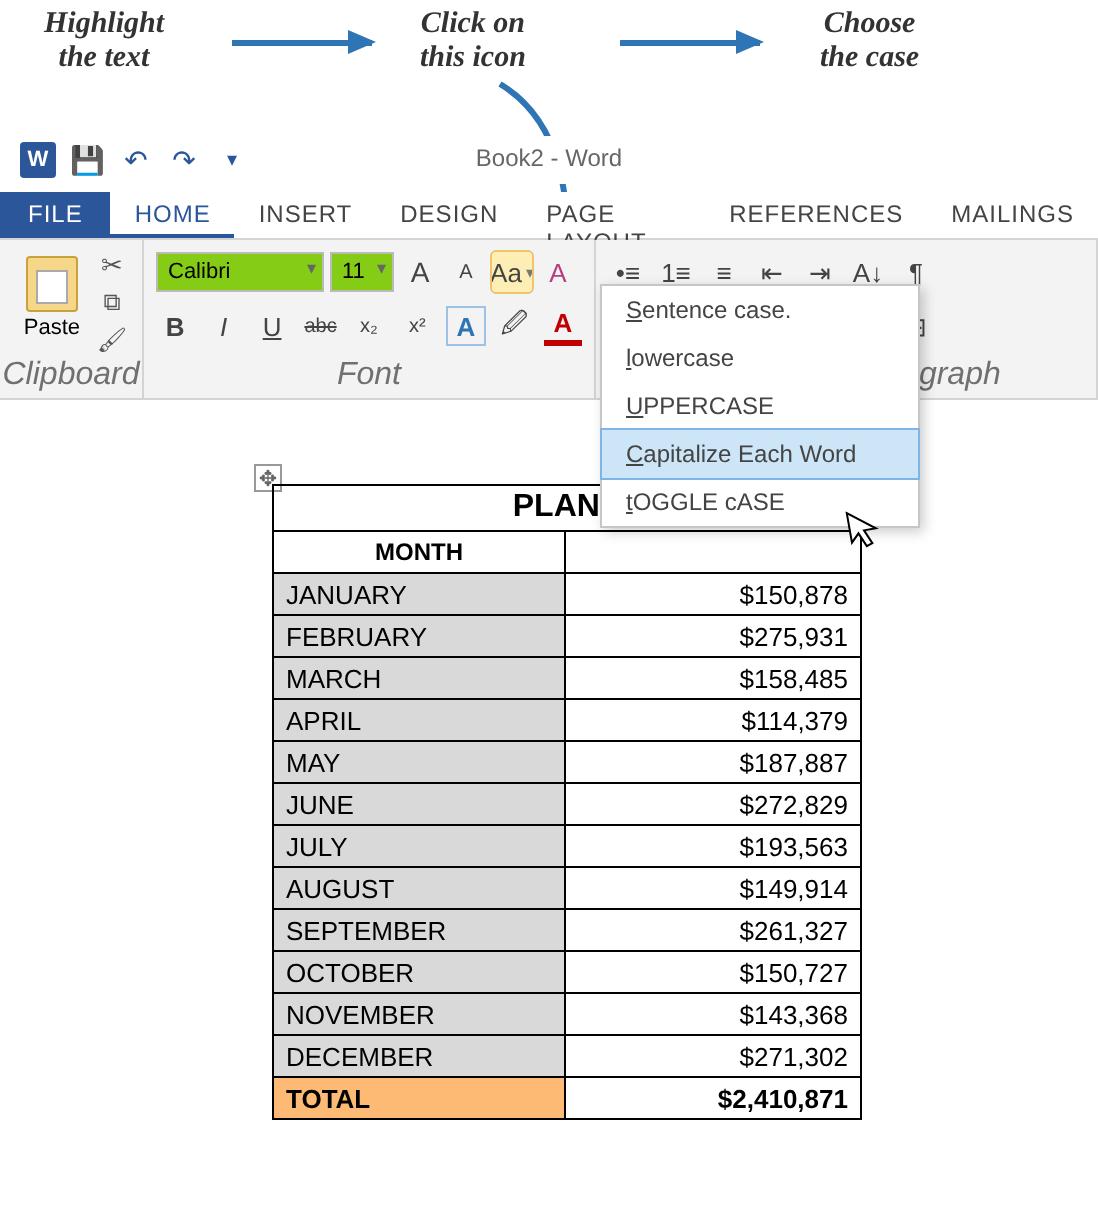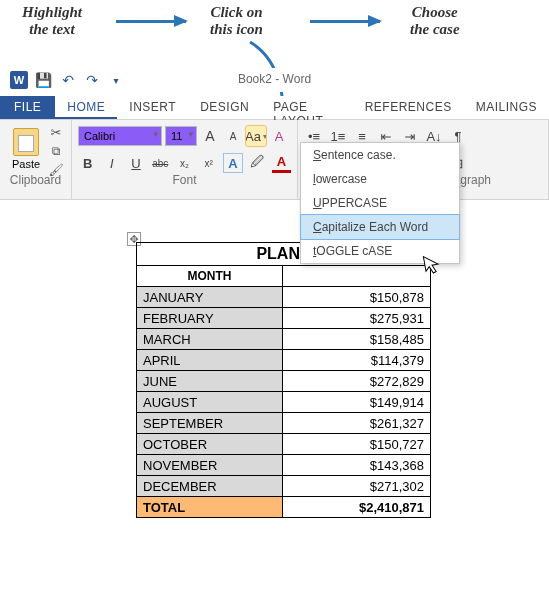--- a/index.html
+++ b/index.html
@@ -86,41 +86,41 @@
     border-bottom: 1px solid #d4d4d4;
     display: flex;
   }
   .group {
     border-right: 1px solid #d4d4d4;
     padding: 4px 6px 2px;
     display: flex; flex-direction: column;
     position: relative;
   }
   .group-label {
-    text-align: center; font-size: 12px; color: #707070;
-    position: absolute; bottom: 12px; left: 0; right: 0;
+    text-align: center; font-size: 16px; color: #707070;
+    position: absolute; bottom: 2px; left: 0; right: 0; font-style: italic;
   }
   .clipboard-group { width: 72px; }
   .paste-btn {
     display: flex; flex-direction: column; align-items: center;
     width: 40px; padding-top:4px;
   }
   .paste-icon {
     width: 26px; height: 28px; background: #f6d78a; border: 1px solid #caa23c; border-radius: 2px; position: relative;
   }
   .paste-icon::after {
     content: ""; position: absolute; inset: 6px 4px 3px; background:#fff; border:1px solid #aaa;
   }
   .mini-col { position: absolute; right: 6px; top: 4px; display:flex; flex-direction:column; gap:3px;}
   .mini-btn { width:18px; height:16px; display:flex; align-items:center; justify-content:center; color:#555;}
   .scissors { font-size:13px; color:#555;}
   .font-group { width: 226px; }
   .font-row1 { display:flex; gap:3px; align-items:center; height:24px; margin-bottom:3px;}
   .font-row2 { display:flex; gap:5px; align-items:center; height:24px;}
-  .combo { background:#8b5cf6; border:1px solid #bbb; height:20px; font-size:11px; padding:0 16px 0 5px; position:relative; display:flex; align-items:center;}
+  .combo { background:#84cc16; border:1px solid #bbb; height:20px; font-size:11px; padding:0 16px 0 5px; position:relative; display:flex; align-items:center;}
   .combo::after { content:"▾"; position:absolute; right:3px; top:2px; font-size:9px; color:#666;}
   .fname { width:84px; }
   .fsize { width:32px; }
   .rb-btn { width:20px; height:20px; display:flex; align-items:center; justify-content:center; font-size:13px; color:#444;}
   .aa-big { font-size:14px;} .aa-small{font-size:10px;}
   .case-btn { border-radius:2px; padding:0 3px; font-size:13px; position:relative; outline: 1px solid #f0c36d; background:#fdeeb5;}
   .case-btn::after{content:"▾"; font-size:8px; margin-left:2px; color:#777;}
   .clear-btn{color:#b83c82;}
   .para-group { flex:1; }
   .para-row{display:flex; gap:4px; align-items:center; height:24px; margin-bottom:3px;}
@@ -313,22 +313,30 @@
         </tr>
         <tr>
           <td class="month">MARCH</td>
           <td class="val">$158,485</td>
         </tr>
         <tr>
           <td class="month">APRIL</td>
           <td class="val">$114,379</td>
         </tr>
         <tr>
+          <td class="month">MAY</td>
+          <td class="val">$187,887</td>
+        </tr>
+        <tr>
           <td class="month">JUNE</td>
           <td class="val">$272,829</td>
+        </tr>
+        <tr>
+          <td class="month">JULY</td>
+          <td class="val">$193,563</td>
         </tr>
         <tr>
           <td class="month">AUGUST</td>
           <td class="val">$149,914</td>
         </tr>
         <tr>
           <td class="month">SEPTEMBER</td>
           <td class="val">$261,327</td>
         </tr>
         <tr>

